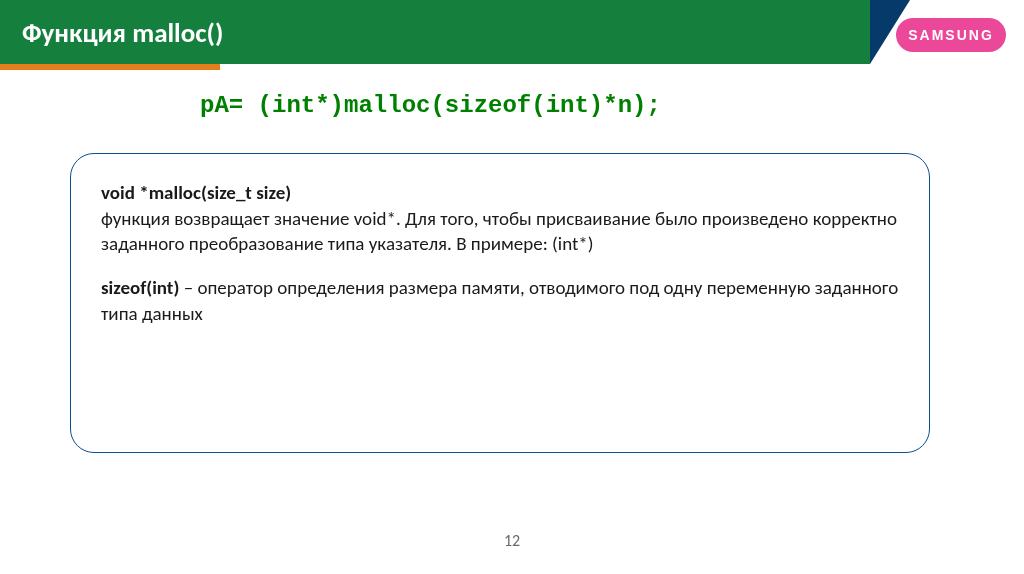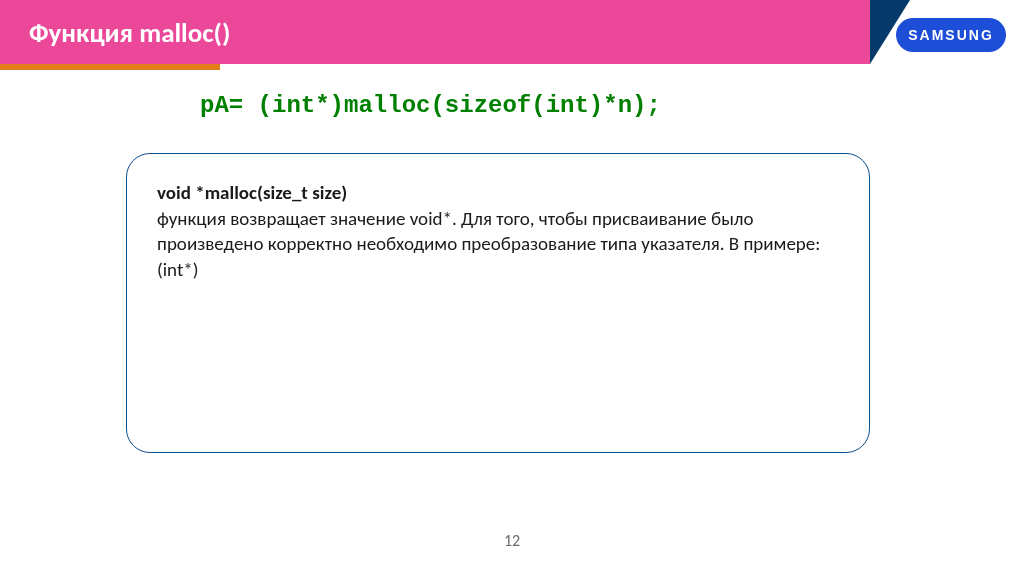--- a/index.html
+++ b/index.html
@@ -15,24 +15,24 @@
     position: relative;
     width: 100%;
     height: 64px;
   }
   .header-bar {
     position: absolute;
     top: 0;
     left: 0;
     height: 64px;
     width: 870px;
-    background: #ec4899;
+    background: #15803d;
     display: flex;
     align-items: center;
-    padding-left: 29px;
+    padding-left: 22px;
   }
   .header-bar::after {
     content: "";
     position: absolute;
     right: -40px;
     top: 0;
     width: 0;
     height: 0;
     border-top: 64px solid #063a6a;
     border-right: 40px solid transparent;
@@ -53,21 +53,21 @@
   .logo-area {
     position: absolute;
     right: 18px;
     top: 18px;
     display: flex;
     align-items: center;
   }
   .samsung-logo {
     width: 110px;
     height: 34px;
-    background: #1d4ed8;
+    background: #ec4899;
     border-radius: 17px;
     display: flex;
     align-items: center;
     justify-content: center;
   }
   .samsung-logo span {
     color: #ffffff;
     font-family: Arial, sans-serif;
     font-size: 14px;
     letter-spacing: 2px;
@@ -116,21 +116,21 @@
     padding-left: 130px;
     margin-bottom: 34px;
   }
   .info-box {
     border: 1.5px solid #0a4f8f;
     border-radius: 24px;
     padding: 26px 30px 26px 30px;
     font-size: 19px;
     color: #1a1a1a;
     line-height: 1.35;
-    width: 744px;
+    width: 860px;
     margin: 0 auto;
     min-height: 300px;
   }
   .info-box .para { margin-bottom: 18px; }
   .info-box b { font-weight: bold; }
   .page-num {
     position: absolute;
     bottom: 24px;
     left: 0;
     width: 100%;
@@ -155,18 +155,21 @@
     </div>
   </div>
 </div>
 
 <div class="content">
   <div class="code-line">pA= (int*)malloc(sizeof(int)*n);</div>
 
   <div class="info-box">
     <div class="para">
       <b>void *malloc(size_t size)</b><br>
-      <span>функция возвращает значение void*. Для того, чтобы присваивание было произведено корректно необходимо преобразование типа указателя. В примере: (int*)</span>
+      <span>функция возвращает значение void*. Для того, чтобы присваивание было произведено корректно заданного преобразование типа указателя. В примере: (int*)</span>
+    </div>
+    <div class="para">
+      <b>sizeof(int)</b><span> – оператор определения размера памяти, отводимого под одну переменную заданного типа данных</span>
     </div>
   </div>
 </div>
 
 <div class="page-num">12</div>
 
 </body></html>

